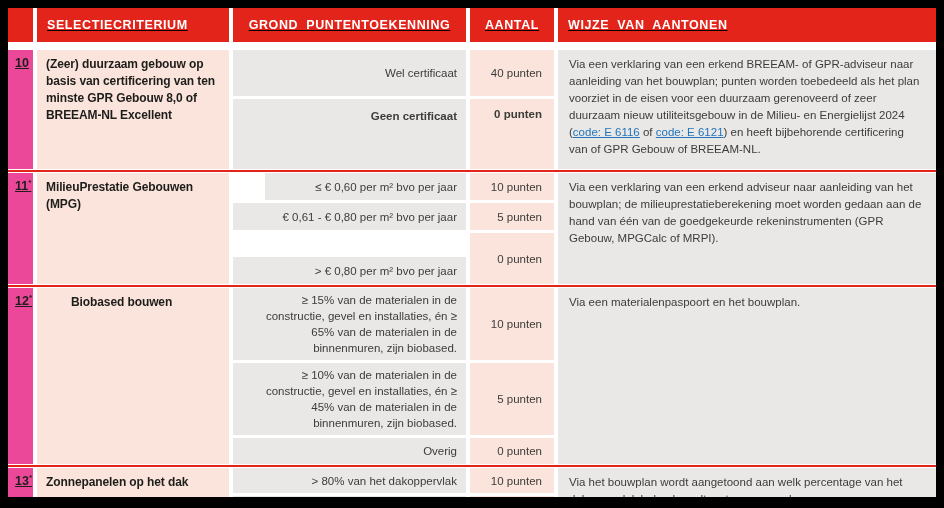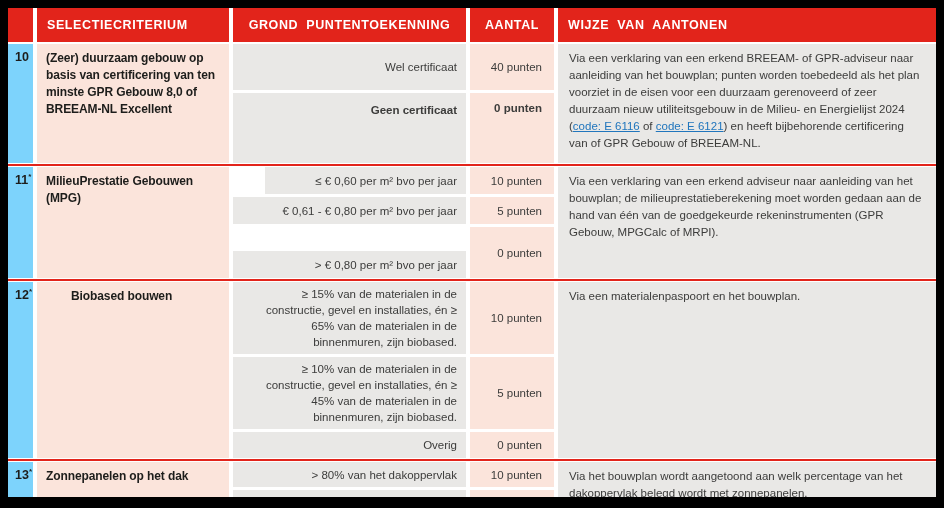--- a/index.html
+++ b/index.html
@@ -29,44 +29,45 @@
     background: #ffffff;
     overflow: hidden;
   }
   .grid-cols {
     display: grid;
     grid-template-columns: 25px 192px 233px 84px 1fr;
     column-gap: 4px;
     background: #ffffff;
   }
   
-  .hrow { height: 34px; margin-bottom: 2px; }
+  .hrow { height: 34px; margin-bottom: 8px; text-decoration: underline; }
   .hcell {
     background: var(--header_red);
     color: #ffffff;
     font-weight: bold;
     font-size: 12.5px;
     letter-spacing: 0.6px;
     word-spacing: 4px;
     display: flex; align-items: center;
     padding: 0 10px;
     white-space: nowrap;
   }
   .hc0 { padding: 0; }
   .hc2, .hc3 { justify-content: center; padding: 0 4px; }
   
   .row { row-gap: 3px; }
   .row-divider { height: 2px; background: var(--header_red); margin: 1px 0; }
   .cell { font-size: 11.5px; color: var(--text_dark); }
   .num-cell {
-    background: #7dd3fc;
+    background: #ec4899;
     color: var(--text_black);
     font-weight: bold;
     font-size: 12.5px;
     padding: 6px 0 8px 7px;
+    text-decoration: underline;
   }
   .num-cell sup { font-size: 8px; vertical-align: super; line-height: 0; }
   .crit-cell {
     background: var(--peach);
     color: var(--text_black);
     font-weight: bold;
     font-size: 12px;
     letter-spacing: -0.1px;
     line-height: 17px;
     padding: 6px 8px 6px 9px;

